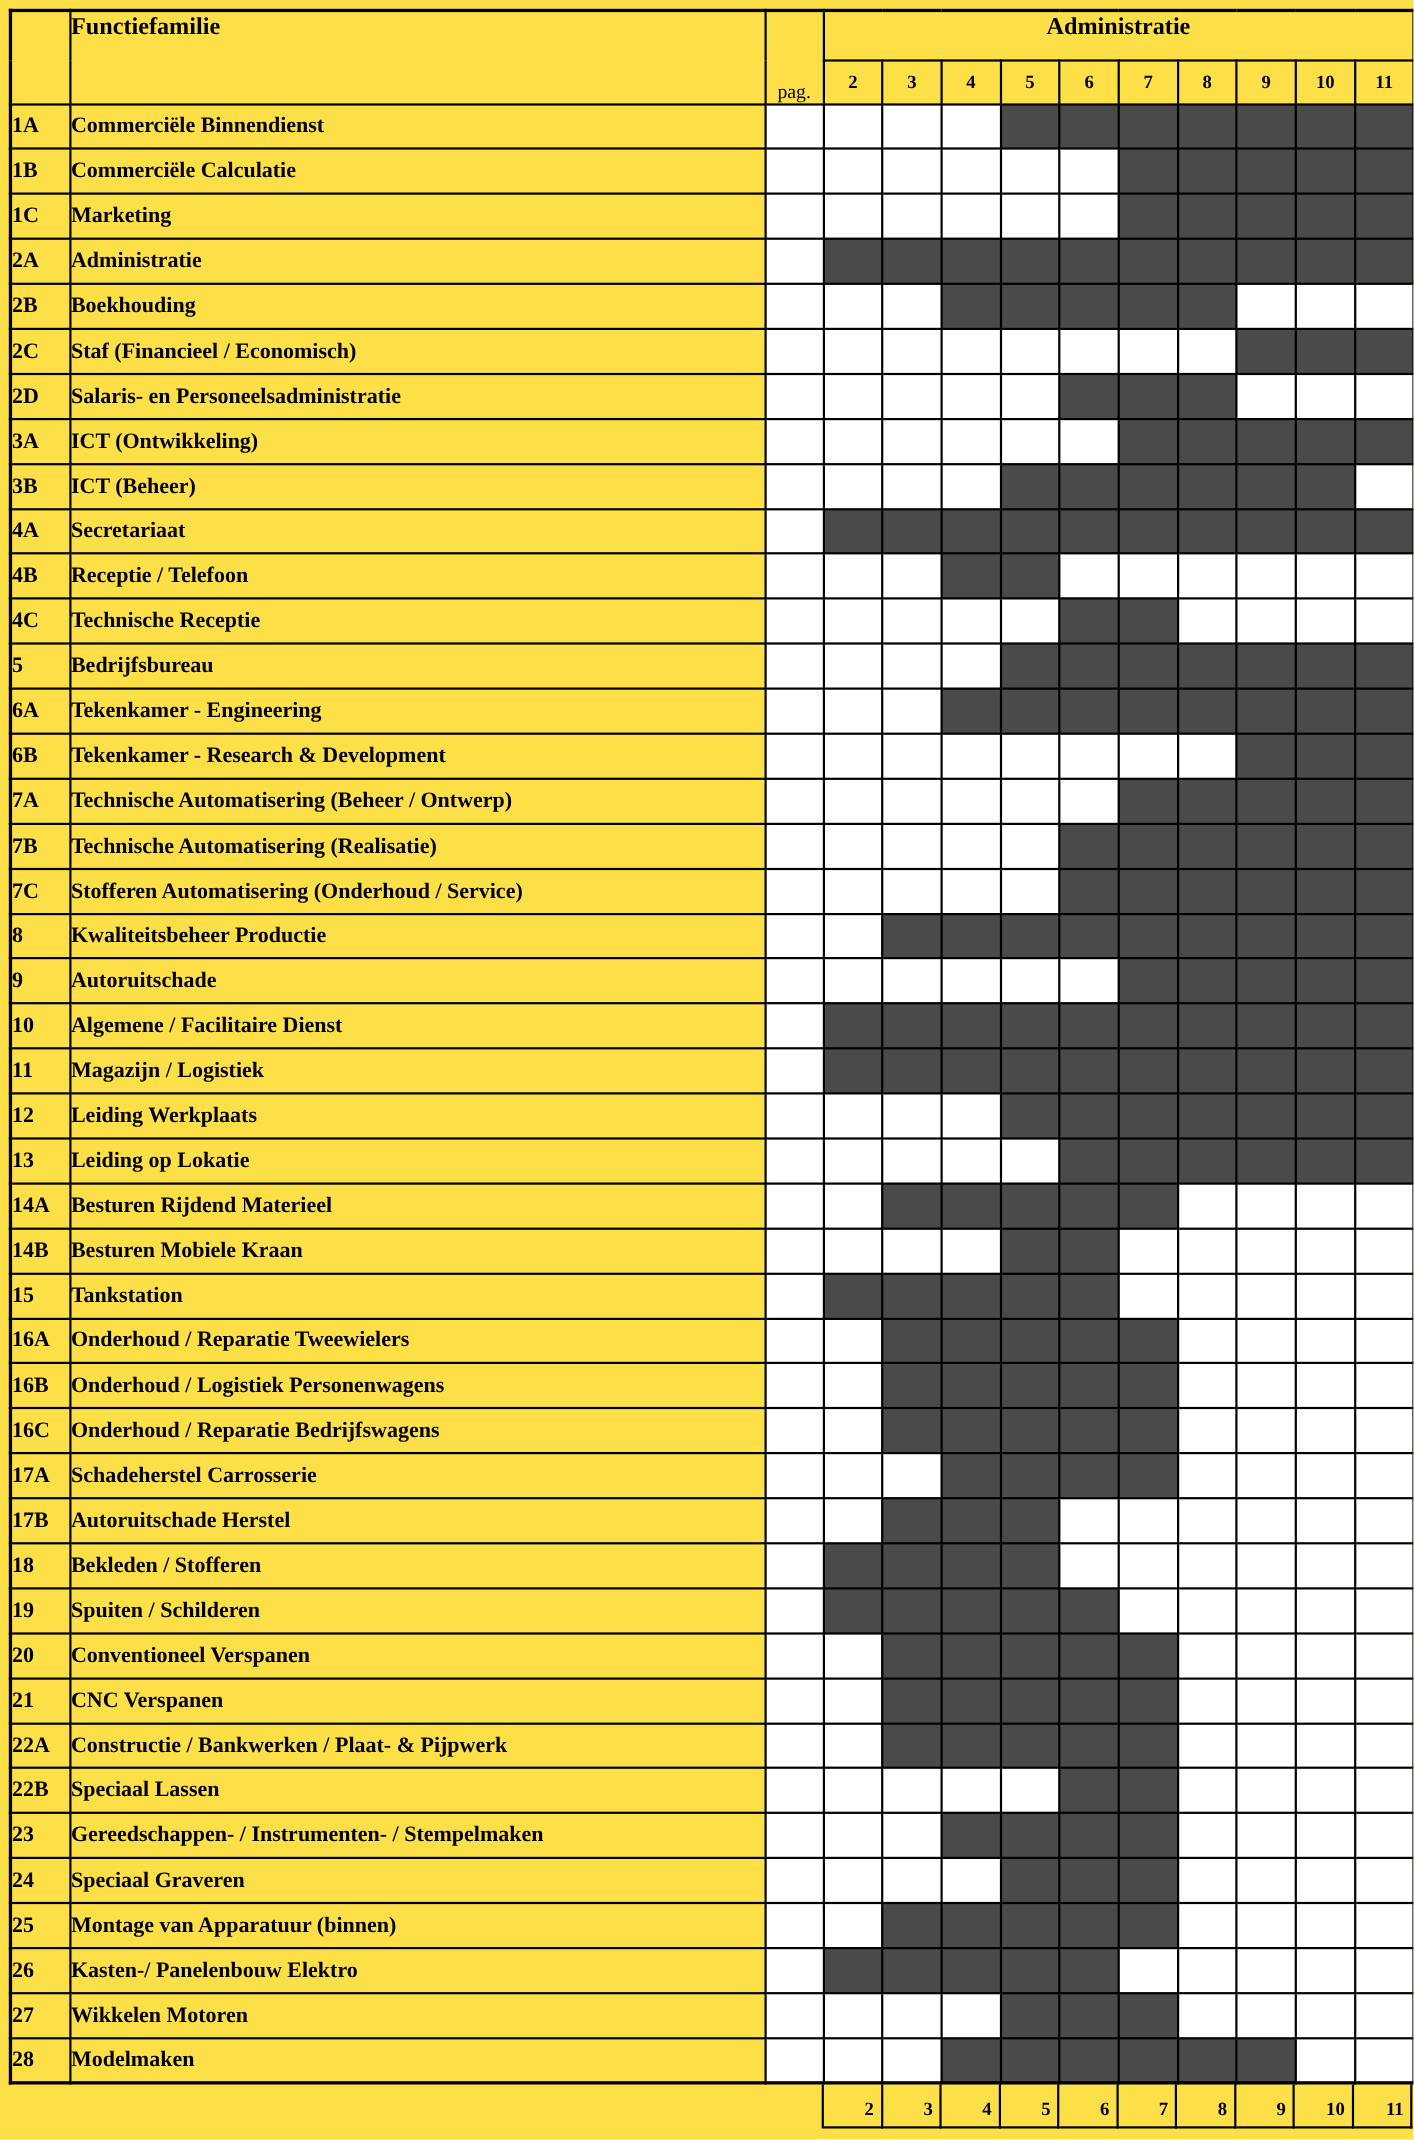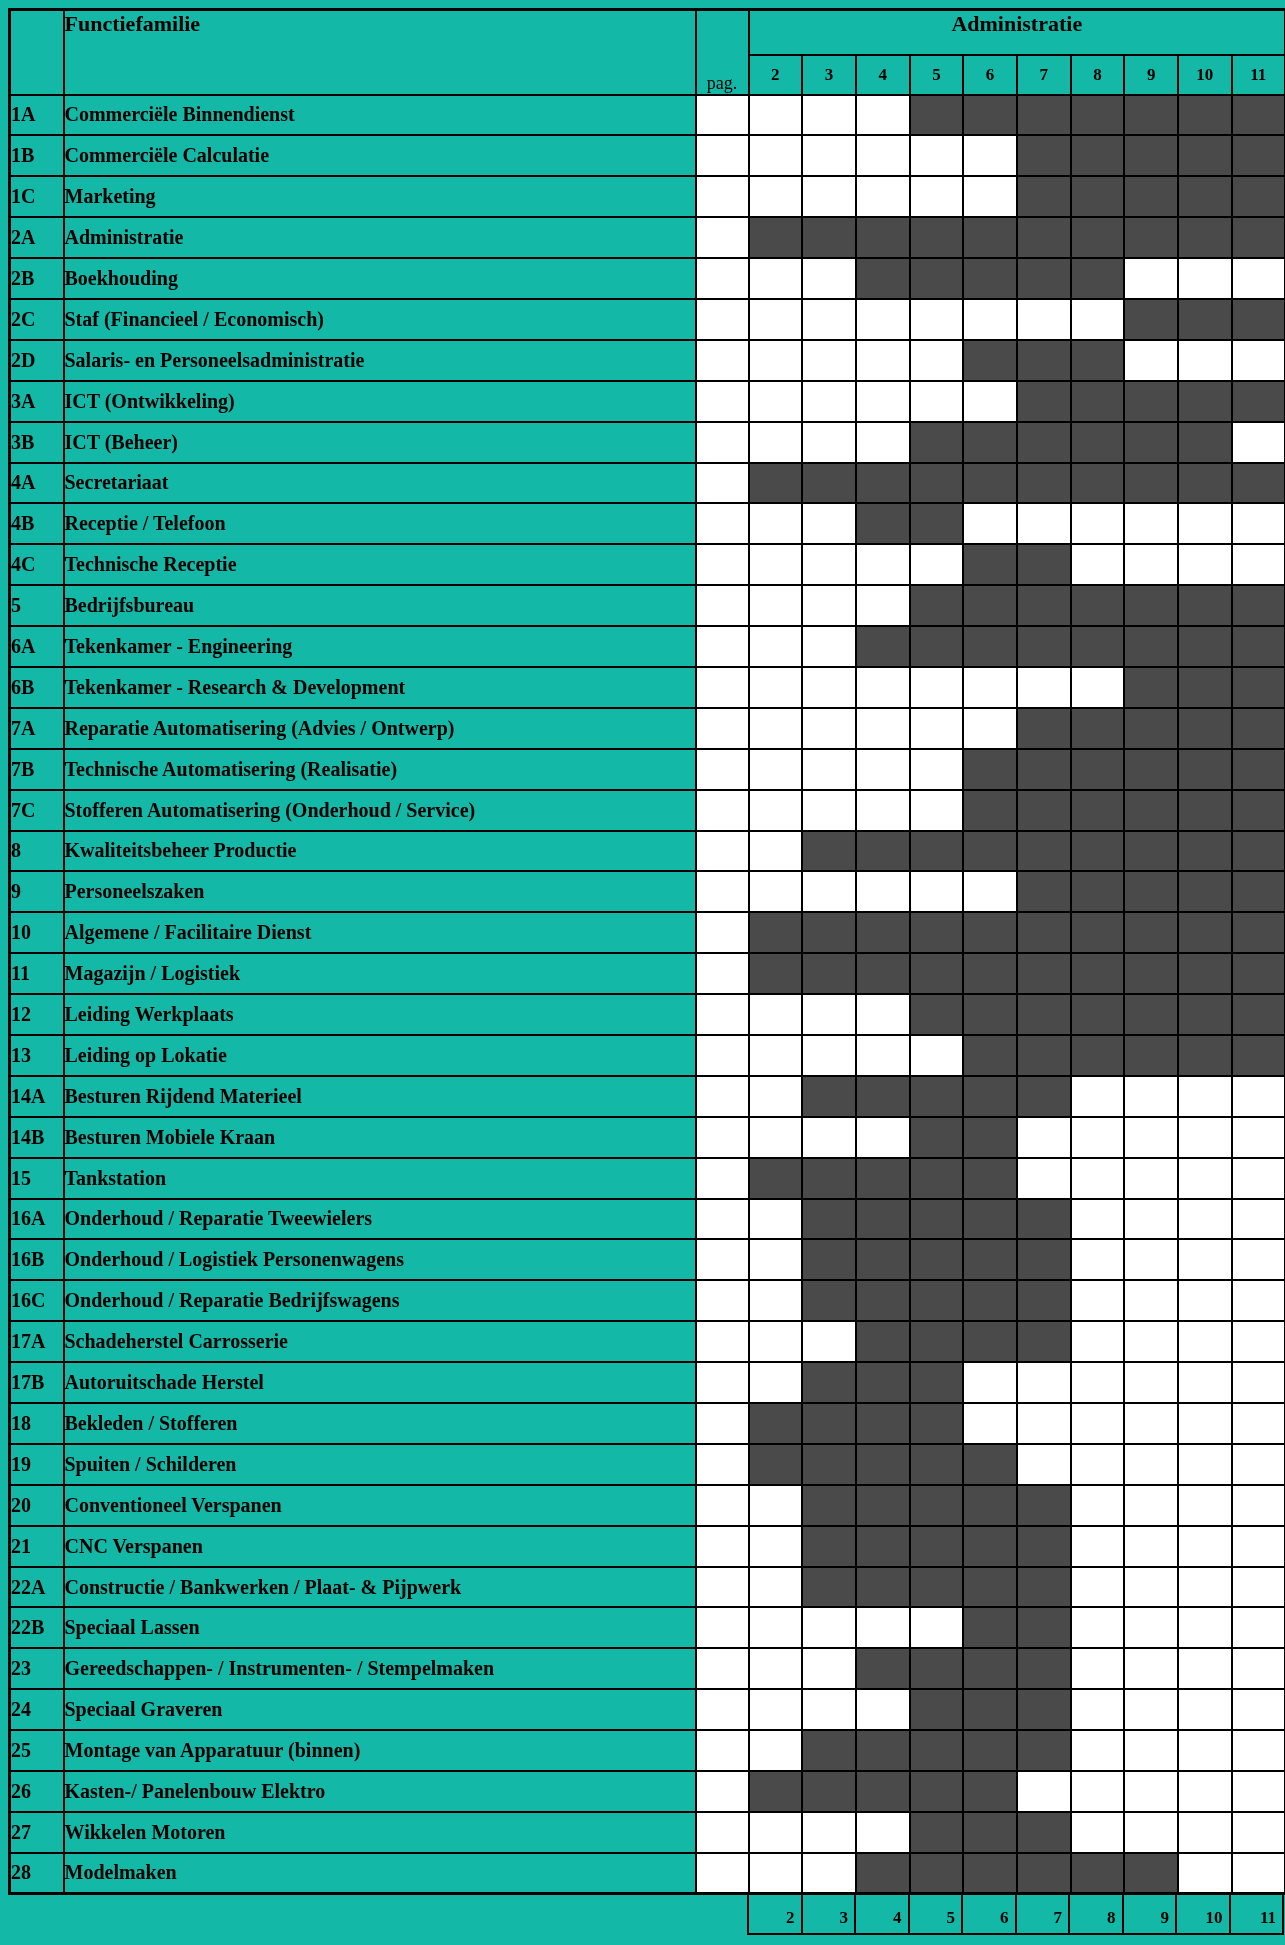--- a/index.html
+++ b/index.html
@@ -4,21 +4,21 @@
 <style>
   html, body {
     margin: 0;
     padding: 0;
     background: #ffffff;
   }
   .page {
     position: relative;
     width: 1285px;
     height: 1945px;
-    background: #14b8a6;
+    background: #fde047;
     font-family: "Liberation Serif", serif;
     color: #000000;
     overflow: hidden;
   }
   .matrix-wrap {
     position: absolute;
     left: 8px;
     top: 8px;
   }
   table.matrix {
@@ -363,21 +363,21 @@
             <td class="group-cell"></td>
             <td class="group-cell"></td>
             <td class="group-cell"></td>
             <td class="group-cell"></td>
             <td class="group-cell shaded"></td>
             <td class="group-cell shaded"></td>
             <td class="group-cell shaded"></td>
           </tr>
           <tr class="brow">
             <td class="code-cell">7A</td>
-            <td class="name-cell">Reparatie Automatisering (Advies / Ontwerp)</td>
+            <td class="name-cell">Technische Automatisering (Beheer / Ontwerp)</td>
             <td class="pag-cell"></td>
             <td class="group-cell"></td>
             <td class="group-cell"></td>
             <td class="group-cell"></td>
             <td class="group-cell"></td>
             <td class="group-cell"></td>
             <td class="group-cell shaded"></td>
             <td class="group-cell shaded"></td>
             <td class="group-cell shaded"></td>
             <td class="group-cell shaded"></td>
@@ -423,21 +423,21 @@
             <td class="group-cell shaded"></td>
             <td class="group-cell shaded"></td>
             <td class="group-cell shaded"></td>
             <td class="group-cell shaded"></td>
             <td class="group-cell shaded"></td>
             <td class="group-cell shaded"></td>
             <td class="group-cell shaded"></td>
           </tr>
           <tr class="brow">
             <td class="code-cell">9</td>
-            <td class="name-cell">Personeelszaken</td>
+            <td class="name-cell">Autoruitschade</td>
             <td class="pag-cell"></td>
             <td class="group-cell"></td>
             <td class="group-cell"></td>
             <td class="group-cell"></td>
             <td class="group-cell"></td>
             <td class="group-cell"></td>
             <td class="group-cell shaded"></td>
             <td class="group-cell shaded"></td>
             <td class="group-cell shaded"></td>
             <td class="group-cell shaded"></td>

